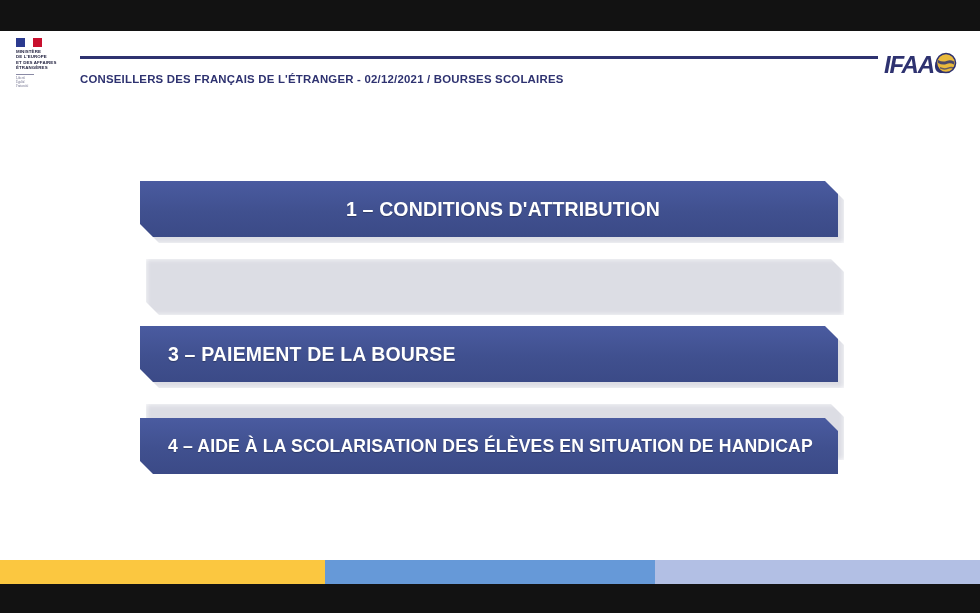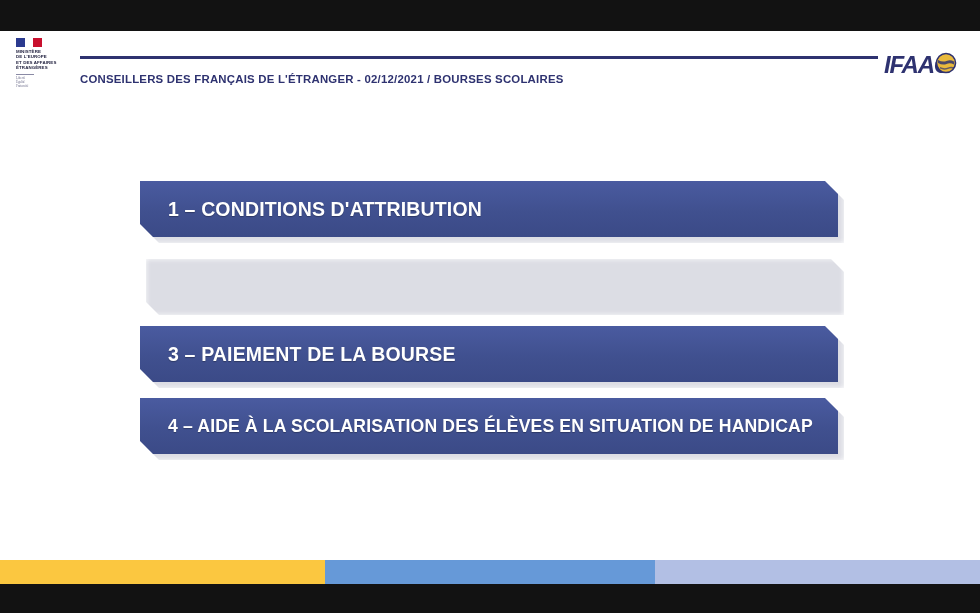--- a/index.html
+++ b/index.html
@@ -212,24 +212,24 @@
     font-size: 19.5px;
     font-weight: bold;
     letter-spacing: 0.15px;
     white-space: nowrap;
     text-shadow: 0px 1px 1px rgba(0,0,0,0.28);
   }
   .banner-label.small {
     font-size: 17.6px;
   }
 
-  .b1 { top: 150px; }
+  .b1 { top: 150px; justify-content: center; }
   .b2 { top: 222px; }
   .b3 { top: 295px; }
-  .b4 { top: 367px; }
+  .b4 { top: 387px; }
 
   
   .footer-strip {
     position: absolute;
     left: 0;
     top: 529px;
     width: 980px;
     height: 24px;
     display: flex;
   }

